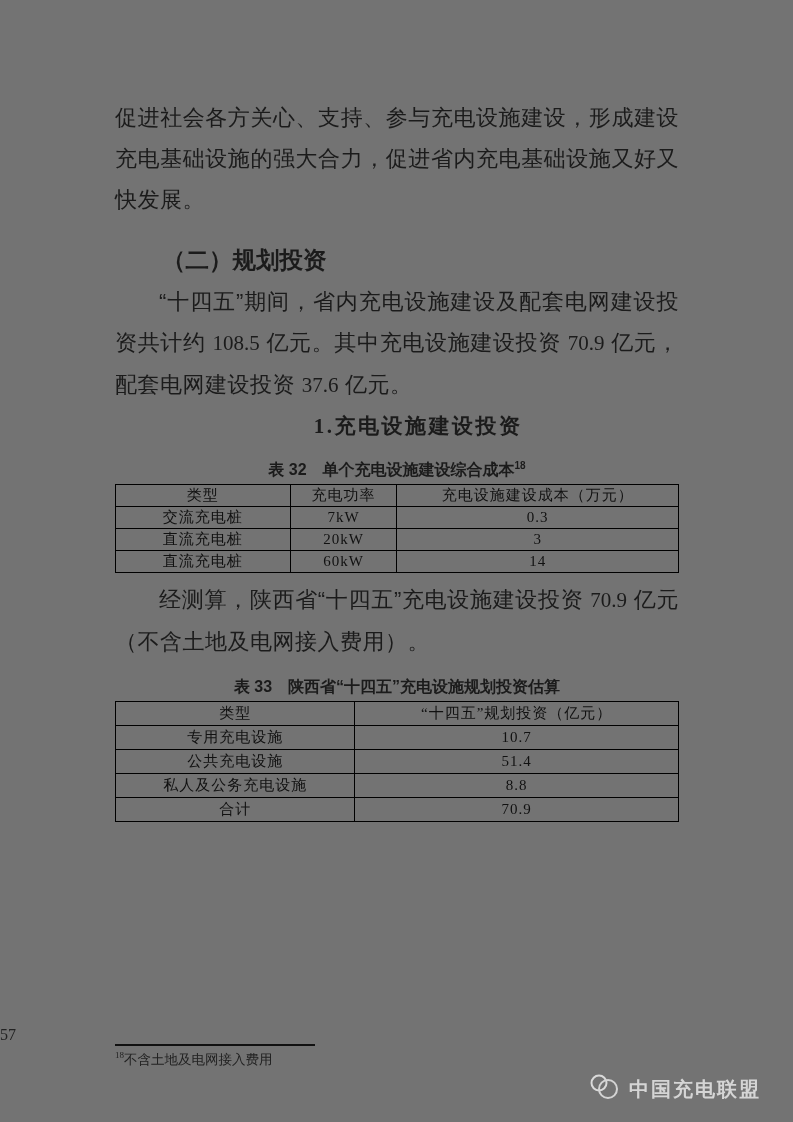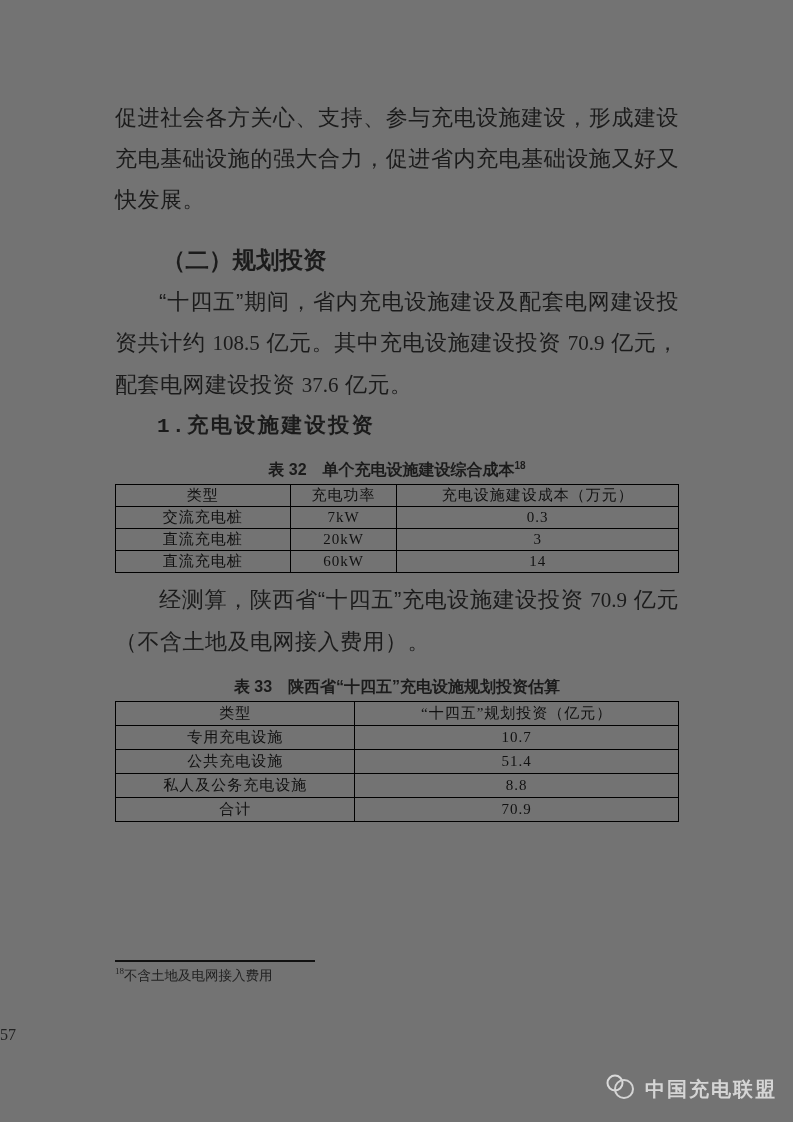--- a/index.html
+++ b/index.html
@@ -31,26 +31,27 @@
   }
   .indent { text-indent:2em; }
   .heading-1 {
     font-size:23.5px;
     font-weight:bold;
     line-height:41px;
     text-indent:2em;
     margin-top:20px;
   }
   .heading-2 {
-    font-family:Liberation Mono, monospace;
+    font-family:Liberation Serif, serif;
     font-size:21px;
     font-weight:bold;
     line-height:41px;
     text-indent:2em;
     letter-spacing:2.5px;
+    text-align:center;
   }
   .table-caption {
     font-size:16px;
     font-weight:bold;
     text-align:center;
     line-height:22px;
     margin-top:2px;
     margin-bottom:3px;
   }
   .table-caption sup { font-size:10px; vertical-align:super; }
@@ -70,21 +71,21 @@
     letter-spacing:1px;
     color:#111;
     margin-top:38px;
   }
   #table32 td { height:22px; }
   #table33 td { height:24px; }
   .gap-sm { height:6px; }
   .gap-md { height:12px; }
   .footnote-block {
     position:absolute;
-    left:115px; top:960px;
+    left:115px; top:1044px;
     width:564px;
   }
   .footnote-rule {
     width:200px;
     border-top:2px solid #111;
     margin-bottom:4px;
   }
   .footnote {
     font-family:"Liberation Serif", serif;
     font-size:13.5px;
@@ -95,21 +96,21 @@
     position:absolute;
     top:1026px; left:0;
     width:100%;
     text-align:left;
     font-family:"Liberation Serif", serif;
     font-size:16px;
     color:#222;
   }
   .watermark {
     position:absolute;
-    top:1072px; right:16px;
+    top:1072px; right:32px;
     display:flex;
     align-items:center;
     gap:7px;
     color:#d5d5d5;
     font-size:20px;
     font-weight:bold;
     letter-spacing:2px;
   }
 </style>
 </head>

